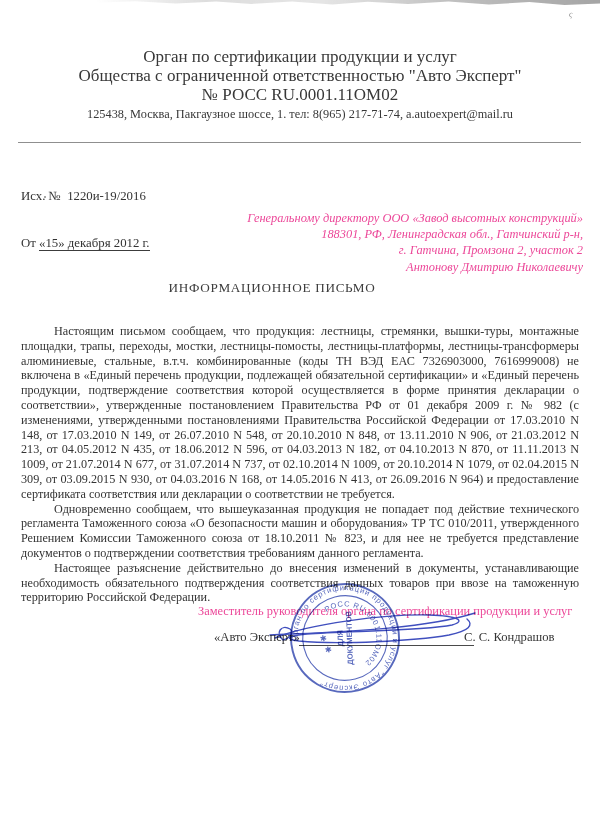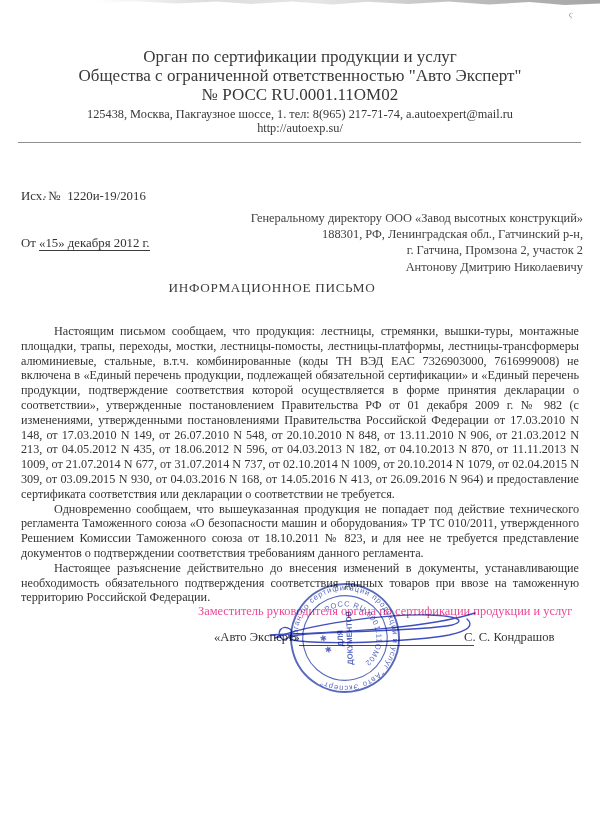--- a/index.html
+++ b/index.html
@@ -27,21 +27,21 @@
   .h-line{font-size:17px;line-height:19px;}
   .h-contact{font-size:12.3px;line-height:14px;margin-top:3px;}
   .h-site{font-size:12.3px;line-height:14px;}
   .rule{position:absolute;top:142px;left:18px;right:19px;border-top:1px solid #8f8f8f;}
 
   
   .outgoing{position:absolute;left:21px;top:158px;font-size:12.8px;line-height:15.5px;white-space:pre-wrap;}
   .date-underline{border-bottom:1px solid #3c3c3c;padding-bottom:0px;}
 
   
-  .addressee{position:absolute;right:17px;top:210px;text-align:right;font-size:12.4px;line-height:16.2px;color:#404040;}
+  .addressee{position:absolute;right:17px;top:210px;text-align:right;font-size:12.4px;line-height:16.2px;color:#ec4899;font-style:italic;}
 
   
   .doc-title{position:absolute;top:280px;left:0;width:544px;text-align:center;
     font-size:13.2px;letter-spacing:.7px;color:#3d3d3d;}
 
   
   .body-text{position:absolute;left:21px;top:324px;width:558px;
     font-size:12.2px;line-height:14.8px;text-align:justify;color:#333;}
   .body-text p{margin:0;text-indent:33px;}
 
@@ -64,21 +64,20 @@
 
   <div class="top-noise"></div>
   <div class="corner-mark">ς</div>
   <div class="speck"></div>
 
   <div class="header">
     <div class="h-line">Орган по сертификации продукции и услуг</div>
     <div class="h-line">Общества с ограниченной ответственностью "Авто Эксперт"</div>
     <div class="h-line">№ РОСС RU.0001.11ОМ02</div>
     <div class="h-contact">125438, Москва, Пакгаузное шоссе, 1. тел: 8(965) 217-71-74, a.autoexpert@mail.ru</div>
-    <div class="h-site">http://autoexp.su/</div>
   </div>
   <div class="rule"></div>
 
   <div class="outgoing">
     <div>Исх. №  1220и-19/2016</div>
     <div><span>От </span><span class="date-underline">«15» декабря 2012 г.</span></div>
   </div>
 
   <div class="addressee">
     <div>Генеральному директору ООО «Завод высотных конструкций»</div>

